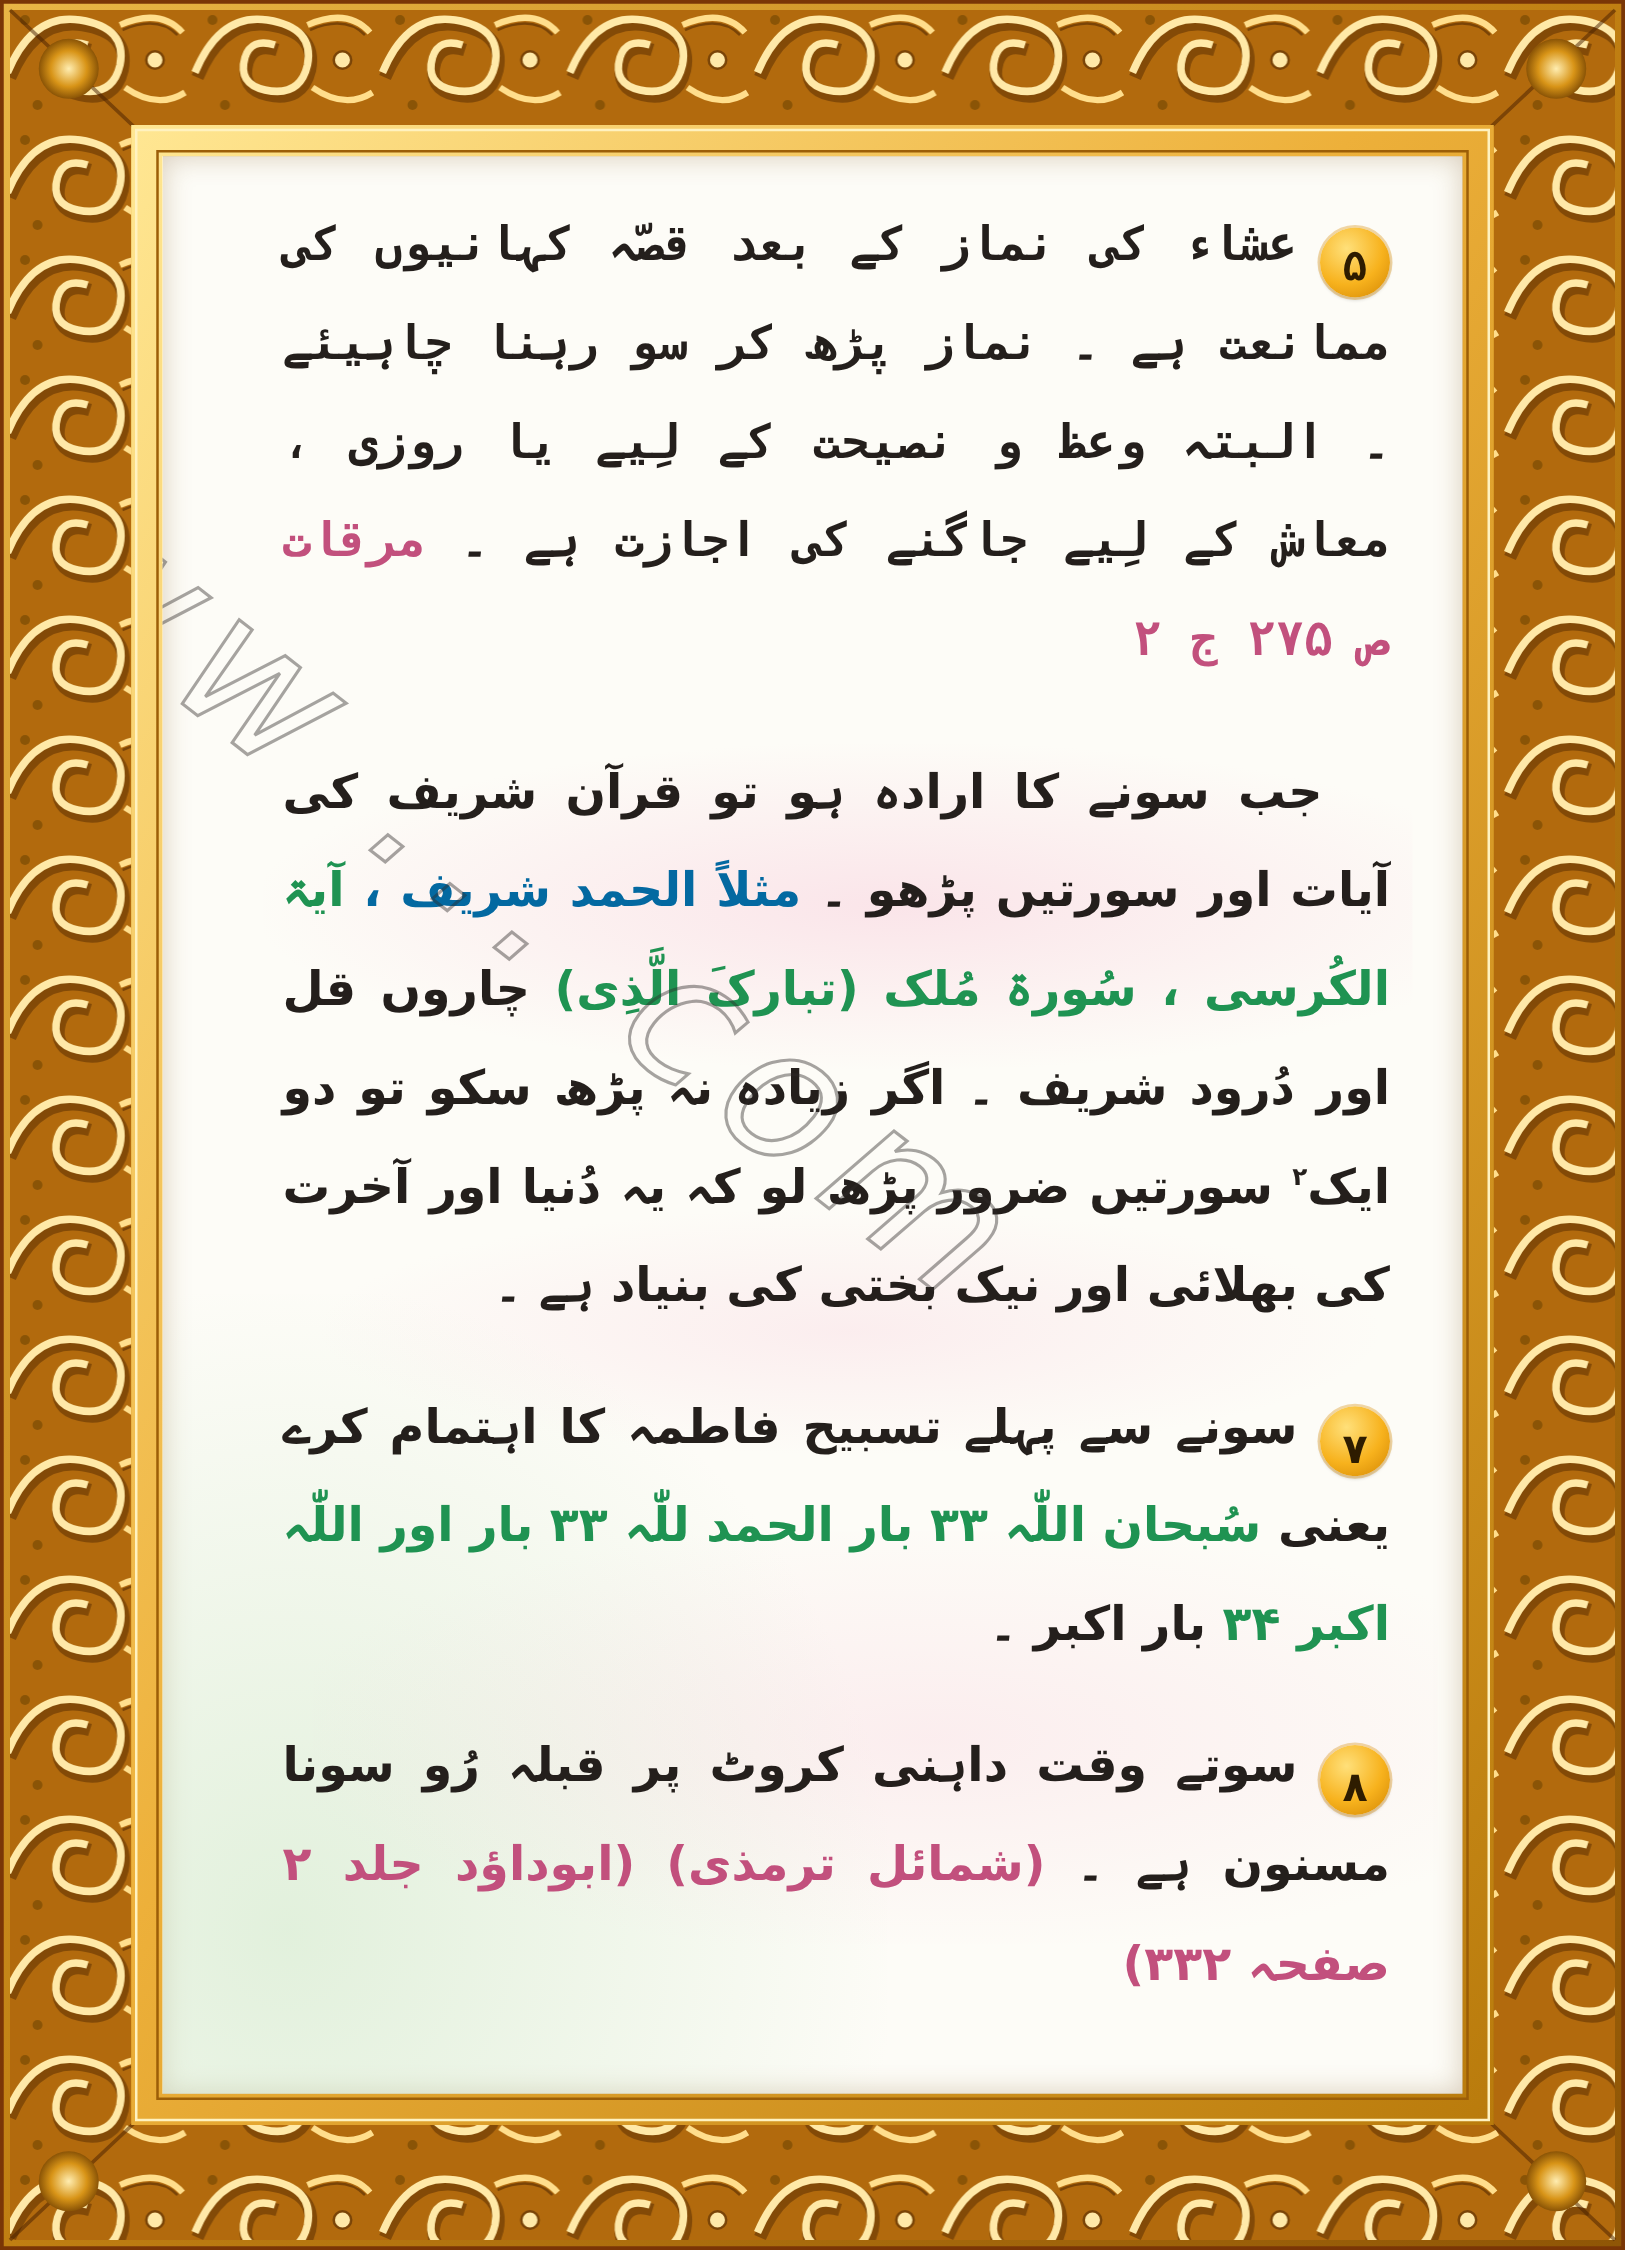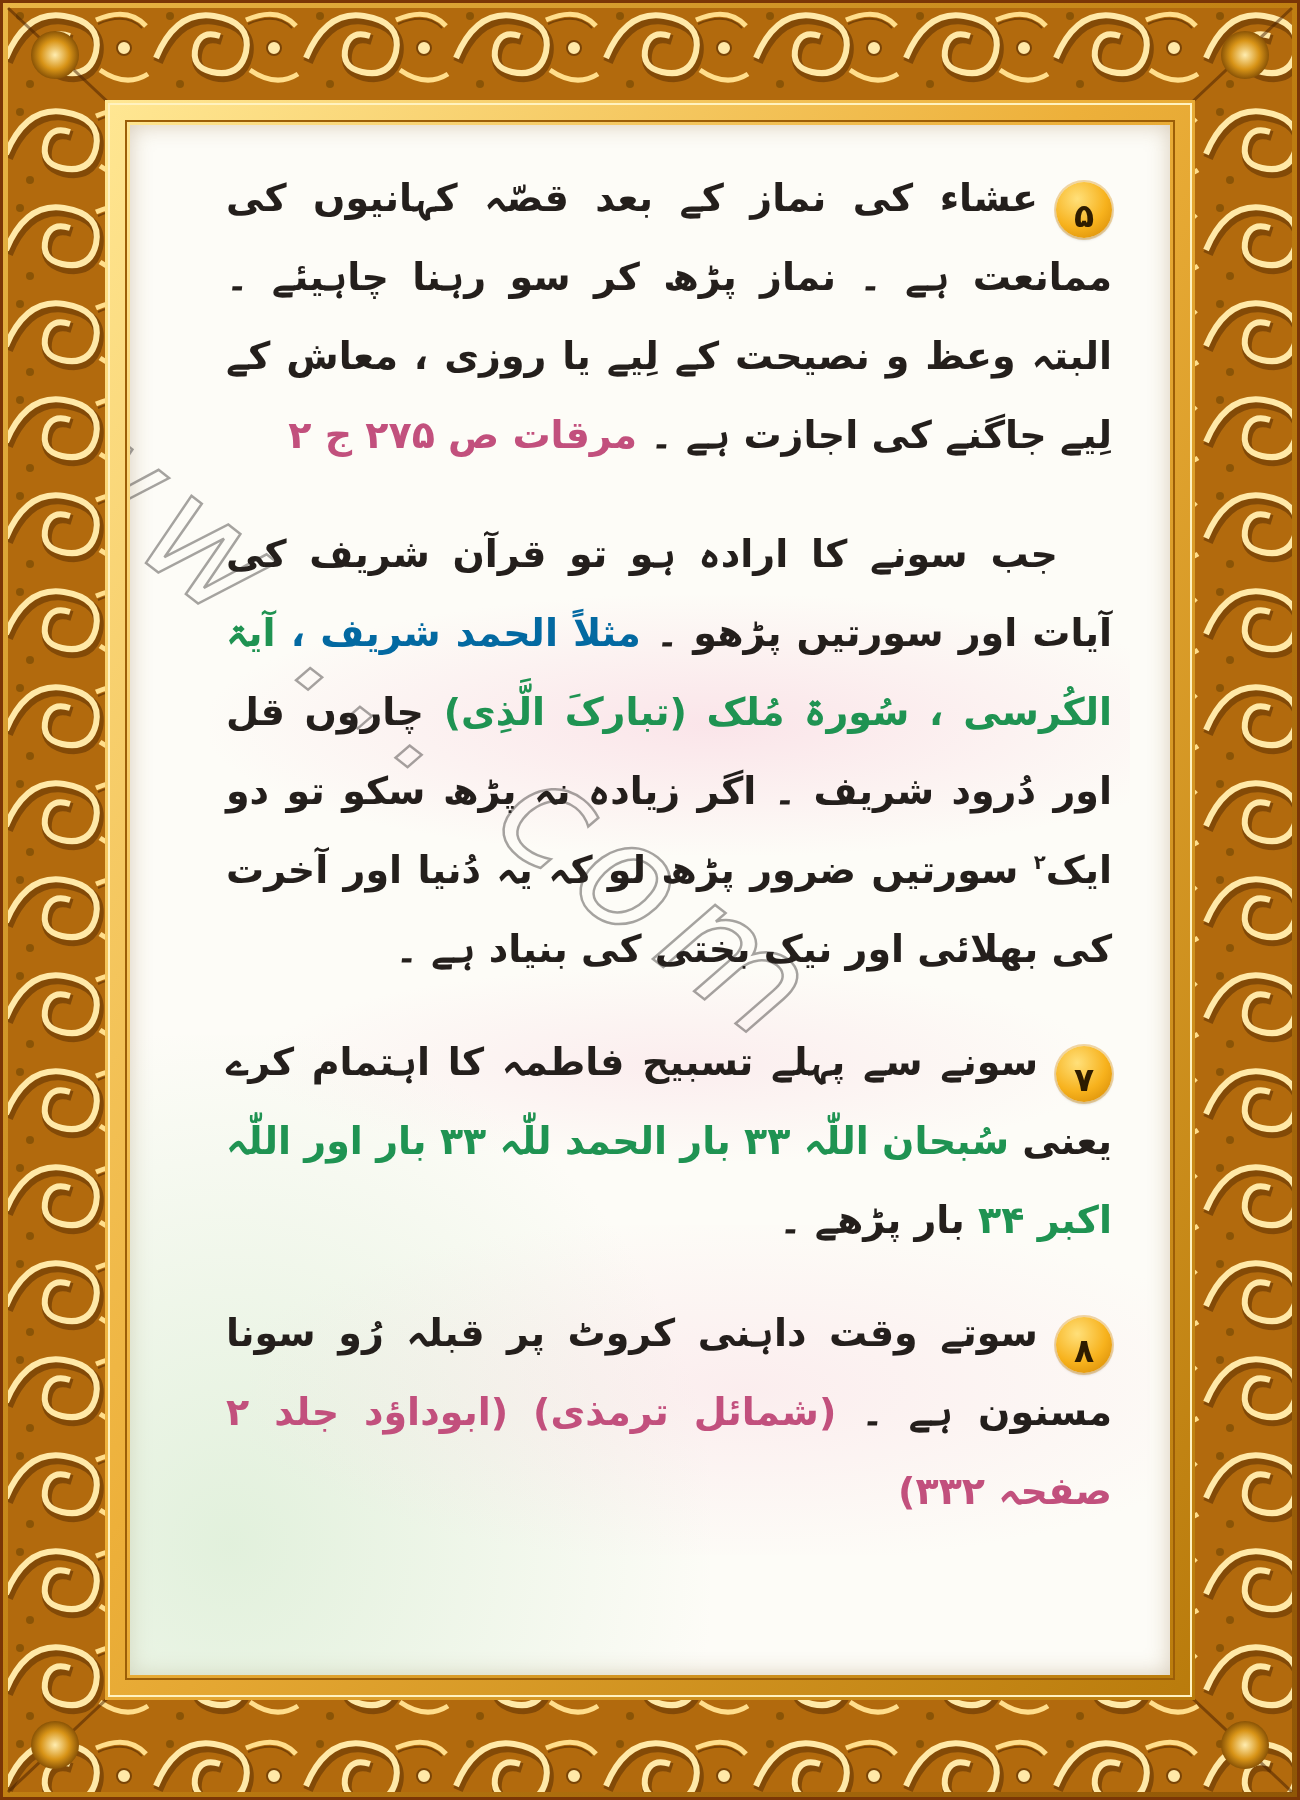--- a/index.html
+++ b/index.html
@@ -33,21 +33,21 @@
   .seg-maroon{color:#0369a1;}
   sup{font-size:.52em;line-height:0;}
 
   .badge{display:inline-grid;place-items:center;width:56px;height:56px;
          border-radius:50%;margin-left:18px;vertical-align:-16px;
          background:radial-gradient(circle at 38% 30%,#ffe07a,#f7b21d 55%,#d88c06 92%);
          box-shadow:0 0 0 2px rgba(214,140,10,.35),0 2px 3px rgba(0,0,0,.18);
          color:#2e1c00;font-size:33px;font-weight:bold;}
 
   .item{margin-top:34px;}
-  .item:first-child{margin-top:6px;}
+  .item:first-child{margin-top:6px;font-family:Liberation Mono, monospace;}
   .plain-para{margin-top:40px;}
   .plain-para .para{text-indent:54px;}
 
   .watermark{position:absolute;left:-130px;top:150px;z-index:4;
      transform:rotate(38deg);transform-origin:top left;
      font-size:148px;font-style:italic;letter-spacing:16px;white-space:nowrap;
      direction:ltr;color:transparent;-webkit-text-stroke:2.5px rgba(45,42,40,.7);
      opacity:.6;pointer-events:none;}
 </style>
 </head>
@@ -120,21 +120,21 @@
         </p>
       </div>
 
 
       <div class="plain-para">
         <p class="para"><span class="seg-ink">جب سونے کا ارادہ ہو تو قرآن شریف کی آیات اور سورتیں پڑھو ۔ </span><span class="seg-maroon">مثلاً الحمد شریف ، </span><span class="seg-green">آیۃ الکُرسی ، سُورۃ مُلک (تبارکَ الَّذِی) </span><span class="seg-ink">چاروں قل اور دُرود شریف ۔ اگر زیادہ نہ پڑھ سکو تو دو ایک</span><sup class="seg-ink">۲</sup><span class="seg-ink"> سورتیں ضرور پڑھ لو کہ یہ دُنیا اور آخرت کی بھلائی اور نیک بختی کی بنیاد ہے ۔</span></p>
       </div>
 
       <div class="item">
         <p class="para">
-          <span class="badge">۷</span><span><span class="seg-ink">سونے سے پہلے تسبیح فاطمہ کا اہتمام کرے یعنی </span><span class="seg-green">سُبحان اللّٰہ ۳۳ بار الحمد للّٰہ ۳۳ بار اور اللّٰہ اکبر ۳۴ </span><span class="seg-ink">بار پڑھے ۔</span></span>
+          <span class="badge">۷</span><span><span class="seg-ink">سونے سے پہلے تسبیح فاطمہ کا اہتمام کرے یعنی </span><span class="seg-green">سُبحان اللّٰہ ۳۳ بار الحمد للّٰہ ۳۳ بار اور اللّٰہ اکبر ۳۴ </span><span class="seg-ink">بار اکبر ۔</span></span>
         </p>
       </div>
 
       <div class="item">
         <p class="para">
           <span class="badge">۸</span><span><span class="seg-ink">سوتے وقت داہنی کروٹ پر قبلہ رُو سونا مسنون ہے ۔ </span><span class="seg-pink">(شمائل ترمذی) (ابوداؤد جلد ۲ صفحہ ۳۳۲) </span></span>
         </p>
       </div>
 
     </div>

